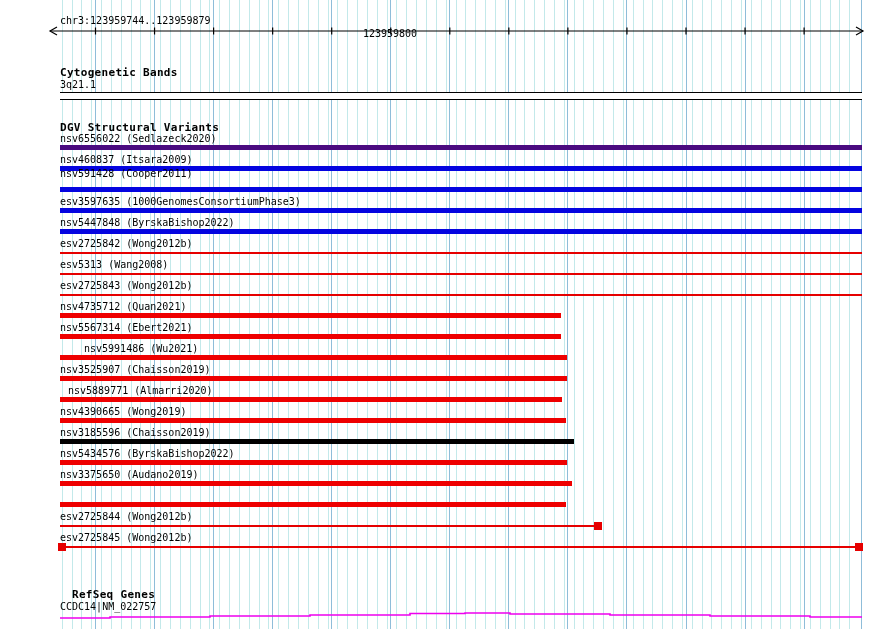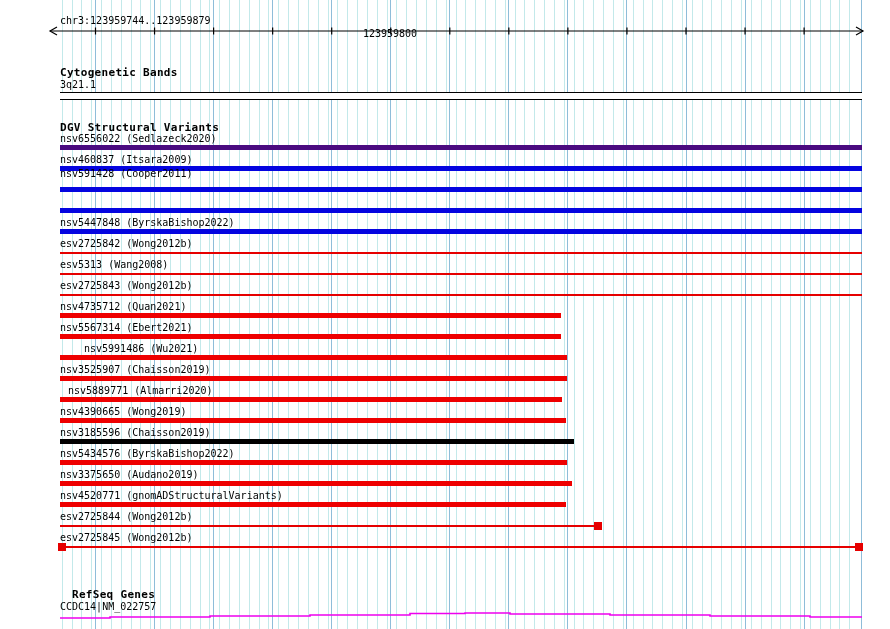--- a/index.html
+++ b/index.html
@@ -151,20 +151,21 @@
     <div class="bandrect"></div>
   </div>
 
   <div id="rows-layer" class="layer">
       <div class="rowlabel" style="left: 60px; top: 133px;">nsv6556022 (Sedlazeck2020)</div>
       <div class="bar" style="left: 60px; top: 145px; width: 802px; height: 5px; background: rgb(74, 11, 128);"></div>
       <div class="rowlabel" style="left: 60px; top: 154px;">nsv460837 (Itsara2009)</div>
       <div class="bar" style="left: 60px; top: 166px; width: 802px; height: 5px; background: rgb(4, 4, 224);"></div>
       <div class="rowlabel" style="left: 60px; top: 168px;">nsv591428 (Cooper2011)</div>
       <div class="bar" style="left: 60px; top: 187px; width: 802px; height: 5px; background: rgb(4, 4, 224);"></div>
+      <div class="rowlabel" style="left: 60px; top: 196px;">esv3597635 (1000GenomesConsortiumPhase3)</div>
       <div class="bar" style="left: 60px; top: 208px; width: 802px; height: 5px; background: rgb(4, 4, 224);"></div>
       <div class="rowlabel" style="left: 60px; top: 217px;">nsv5447848 (ByrskaBishop2022)</div>
       <div class="bar" style="left: 60px; top: 229px; width: 802px; height: 5px; background: rgb(4, 4, 224);"></div>
       <div class="rowlabel" style="left: 60px; top: 238px;">esv2725842 (Wong2012b)</div>
       <div class="bar" style="left: 60px; top: 252px; width: 802px; height: 1.5px; background: rgb(230, 0, 0);"></div>
       <div class="rowlabel" style="left: 60px; top: 259px;">esv5313 (Wang2008)</div>
       <div class="bar" style="left: 60px; top: 273px; width: 802px; height: 1.5px; background: rgb(230, 0, 0);"></div>
       <div class="rowlabel" style="left: 60px; top: 280px;">esv2725843 (Wong2012b)</div>
       <div class="bar" style="left: 60px; top: 294px; width: 802px; height: 1.5px; background: rgb(230, 0, 0);"></div>
       <div class="rowlabel" style="left: 60px; top: 301px;">nsv4735712 (Quan2021)</div>
@@ -178,21 +179,20 @@
       <div class="rowlabel" style="left: 68px; top: 385px;">nsv5889771 (Almarri2020)</div>
       <div class="bar" style="left: 60px; top: 397px; width: 502px; height: 5px; background: rgb(238, 0, 0);"></div>
       <div class="rowlabel" style="left: 60px; top: 406px;">nsv4390665 (Wong2019)</div>
       <div class="bar" style="left: 60px; top: 418px; width: 506px; height: 5px; background: rgb(238, 0, 0);"></div>
       <div class="rowlabel" style="left: 60px; top: 427px;">nsv3185596 (Chaisson2019)</div>
       <div class="bar" style="left: 60px; top: 439px; width: 514px; height: 5px; background: rgb(0, 0, 0);"></div>
       <div class="rowlabel" style="left: 60px; top: 448px;">nsv5434576 (ByrskaBishop2022)</div>
       <div class="bar" style="left: 60px; top: 460px; width: 507px; height: 5px; background: rgb(238, 0, 0);"></div>
       <div class="rowlabel" style="left: 60px; top: 469px;">nsv3375650 (Audano2019)</div>
       <div class="bar" style="left: 60px; top: 481px; width: 512px; height: 5px; background: rgb(238, 0, 0);"></div>
-      <div class="rowlabel" style="left: 60px; top: 490px;">nsv4520771 (gnomADStructuralVariants)</div>
       <div class="bar" style="left: 60px; top: 502px; width: 506px; height: 5px; background: rgb(238, 0, 0);"></div>
       <div class="rowlabel" style="left: 60px; top: 511px;">esv2725844 (Wong2012b)</div>
       <div class="bar" style="left: 60px; top: 525px; width: 537px; height: 1.5px; background: rgb(230, 0, 0);"></div>
       <div class="bar" style="left: 593.5px; top: 522px; width: 8px; height: 8px; background: rgb(230, 0, 0);"></div>
       <div class="rowlabel" style="left: 60px; top: 532px;">esv2725845 (Wong2012b)</div>
       <div class="bar" style="left: 60px; top: 546px; width: 802px; height: 1.5px; background: rgb(230, 0, 0);"></div>
       <div class="bar" style="left: 57.5px; top: 543px; width: 8px; height: 8px; background: rgb(230, 0, 0);"></div>
       <div class="bar" style="left: 854.5px; top: 543px; width: 8px; height: 8px; background: rgb(230, 0, 0);"></div>
     </div>
 

